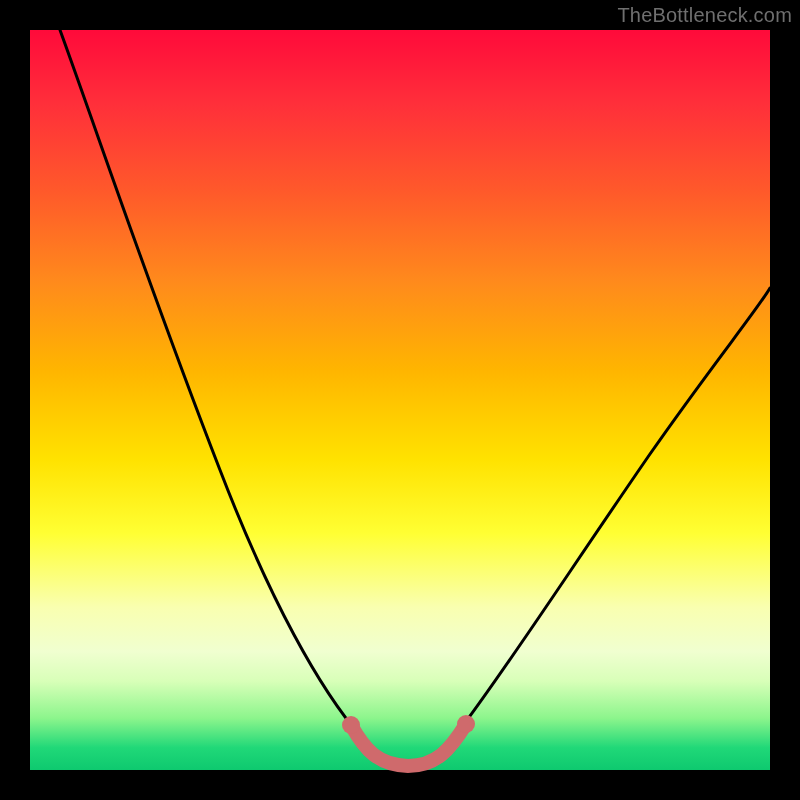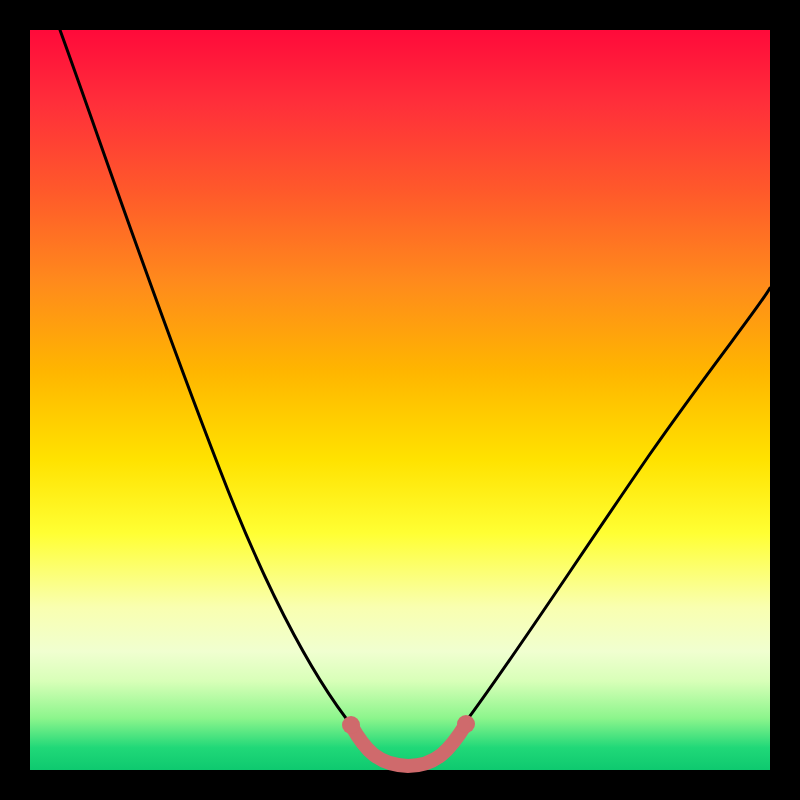--- a/index.html
+++ b/index.html
@@ -79,13 +79,14 @@
       <path d="M 321 695
            C 335 720, 348 735, 378 736
            C 406 736, 420 720, 436 694" fill="none" stroke="#cf6a6c" stroke-width="14" stroke-linecap="round" stroke-linejoin="round"></path>
 
       <circle cx="321" cy="695" r="9" fill="#cf6a6c"></circle>
       <circle cx="436" cy="694" r="9" fill="#cf6a6c"></circle>
     </svg>
 
   </div>
 
+  <div class="watermark">TheBottleneck.com</div>
 </div>
 
 </body></html>

